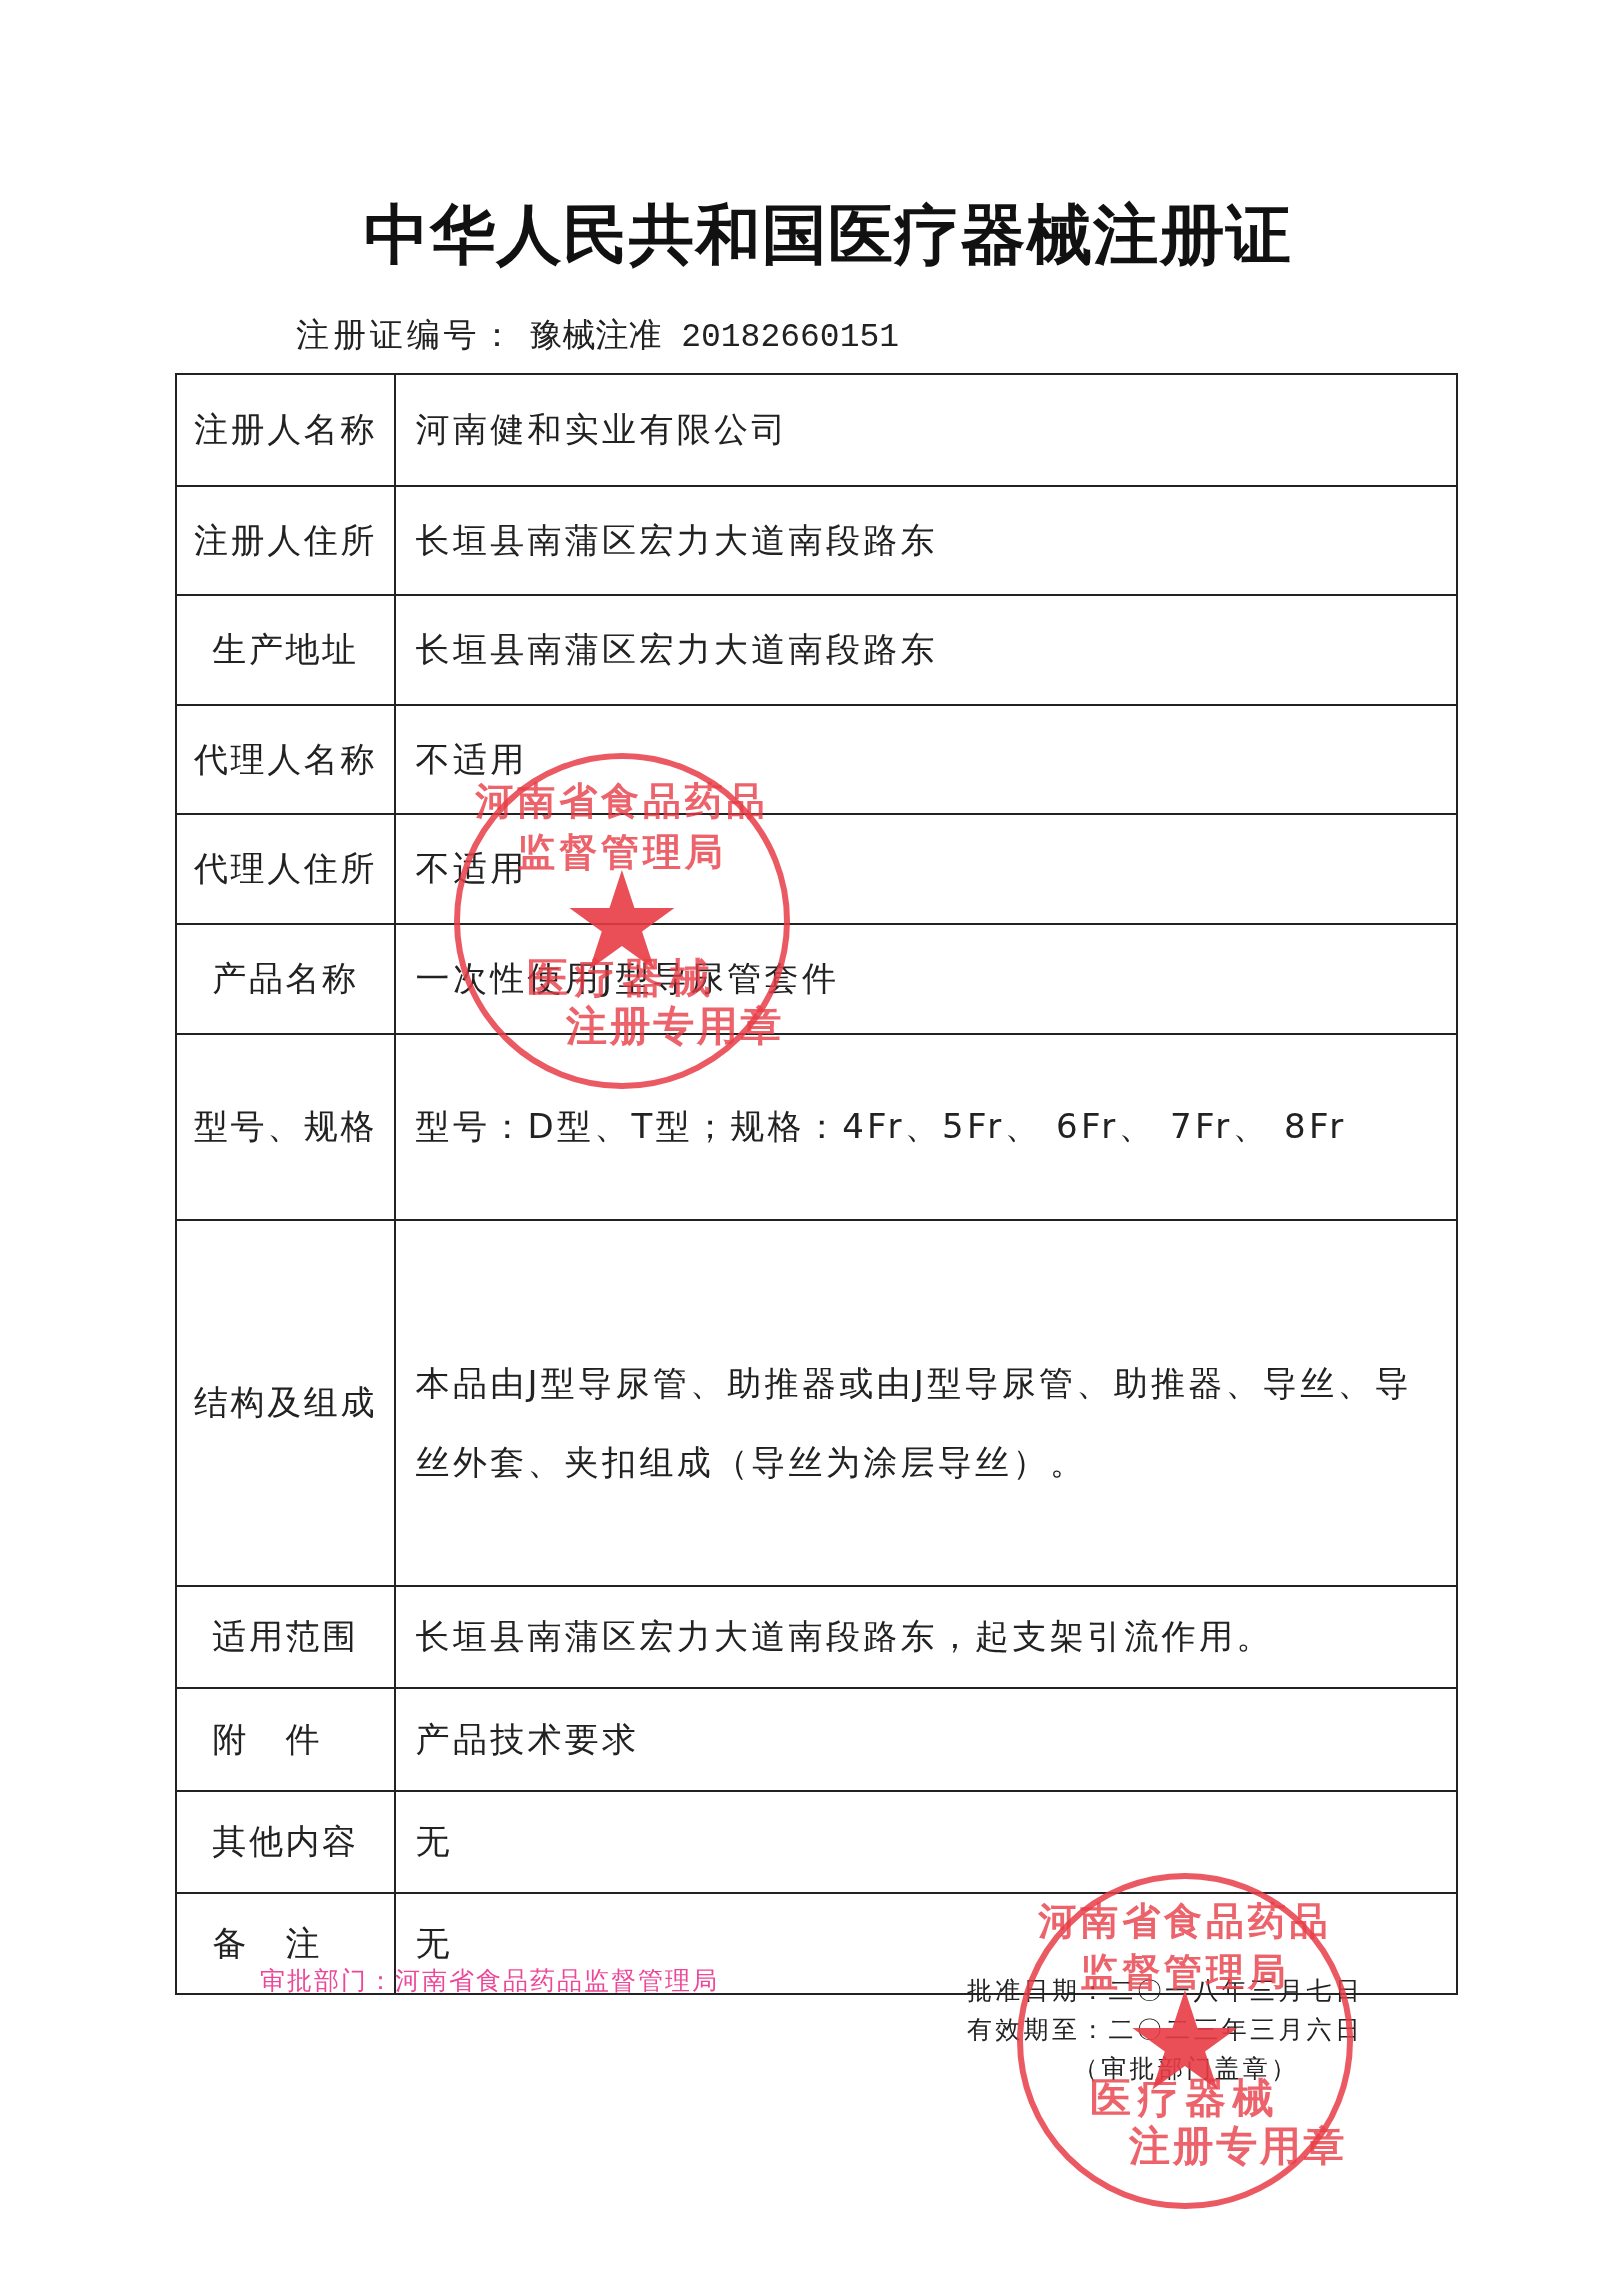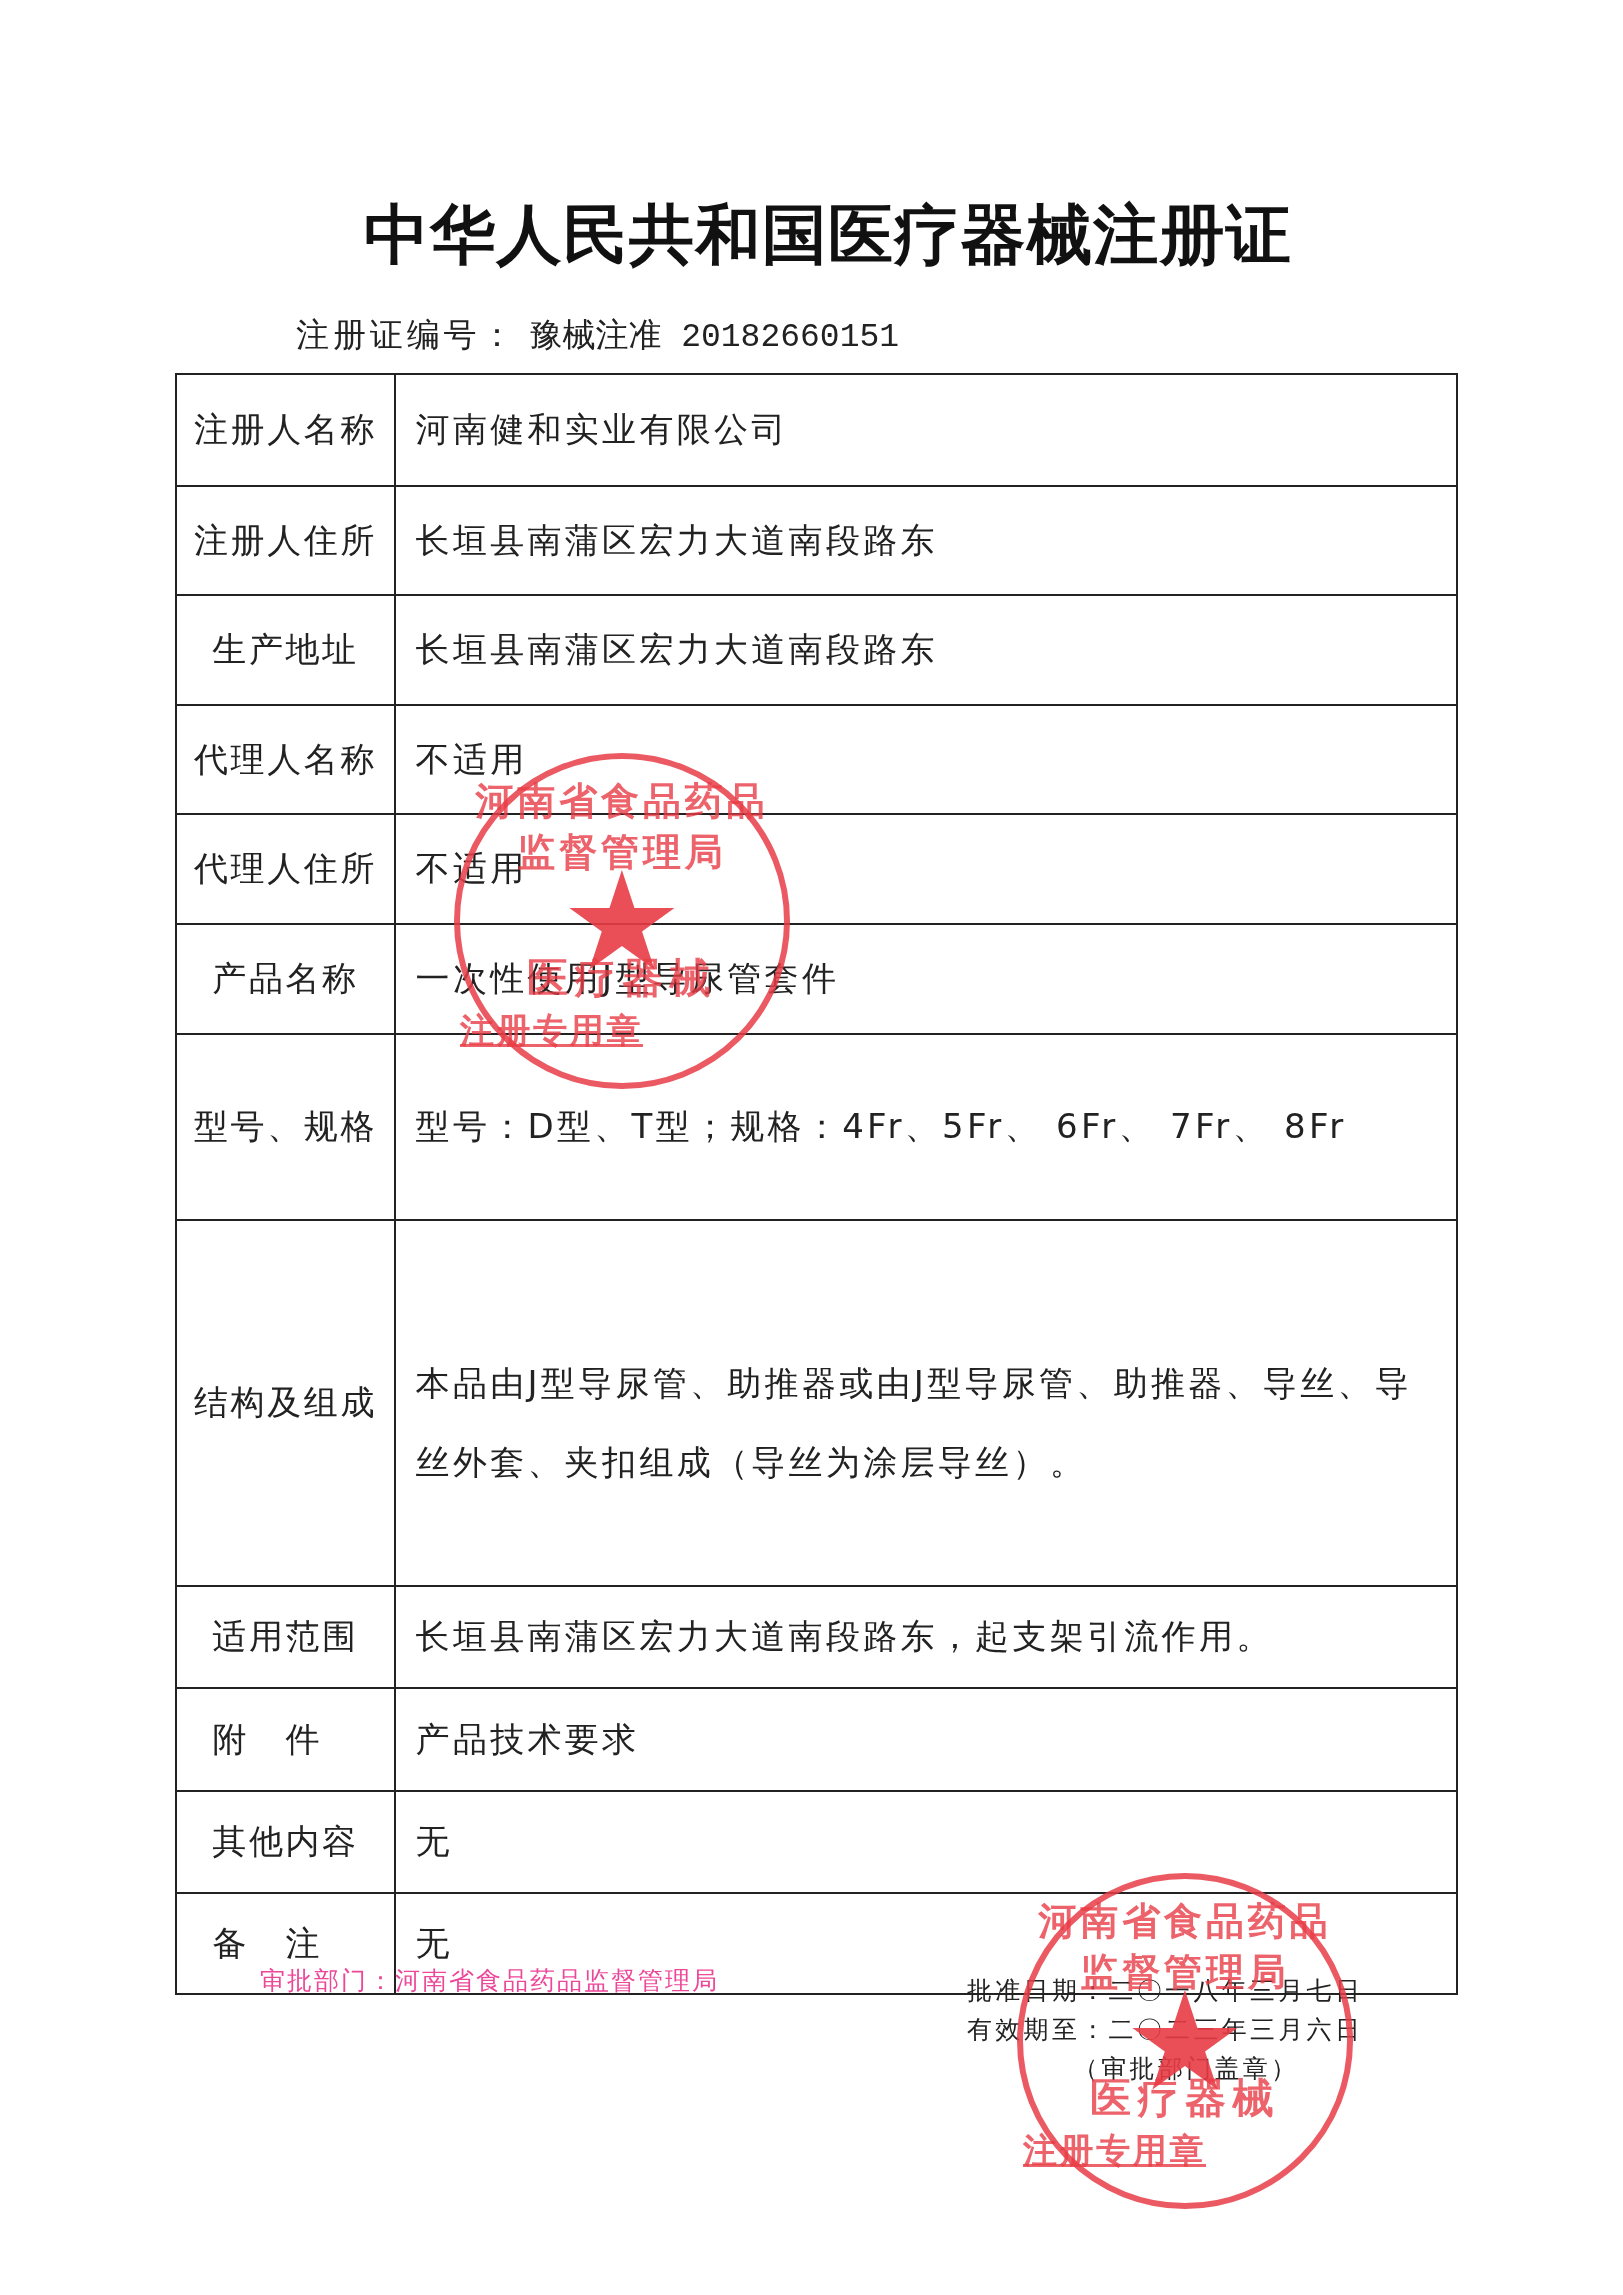--- a/index.html
+++ b/index.html
@@ -20,22 +20,22 @@
   .footer-dept { position:absolute; left:260px; top:1964px; font-size:25px; letter-spacing:2px; color:#ec4899; }
   .dates { position:absolute; left:967px; top:1971px; font-size:25px; letter-spacing:3.3px; color:#222; line-height:39px; }
   .dates .seal-note { padding-left:106px; }
   .stamp { position:absolute; border:6.5px solid rgba(232,60,70,0.85); border-radius:50%; box-sizing:border-box;
            display:flex; align-items:center; justify-content:center; }
   .stamp .star { color:rgba(232,60,70,0.9); font-size:137px; line-height:1; }
   .stamp .arc { position:absolute; top:17px; left:0; right:0; text-align:center; color:rgba(232,60,70,0.8);
                 font-size:38px; font-weight:bold; letter-spacing:3.9px; }
   .stamp .line1 { position:absolute; bottom:77px; left:0; right:0; text-align:center; color:rgba(232,60,70,0.8);
                   font-size:41px; font-weight:bold; letter-spacing:6.5px; }
-  .stamp .line2 { position:absolute; bottom:29px; left:0; right:0; text-align:left; color:rgba(232,60,70,0.8);
-                  font-size:34px; font-weight:bold; letter-spacing:2.6px;text-decoration:underline; }
+  .stamp .line2 { position:absolute; bottom:29px; left:0; right:0; text-align:right; color:rgba(232,60,70,0.8);
+                  font-size:41px; font-weight:bold; letter-spacing:2.6px; }
 </style>
 </head>
 <body>
 
 <div class="title">中华人民共和国医疗器械注册证</div>
 
 <div class="regno">
   <span>注册证编号：</span><span class="num">豫械注准 20182660151</span>
 </div>
 

